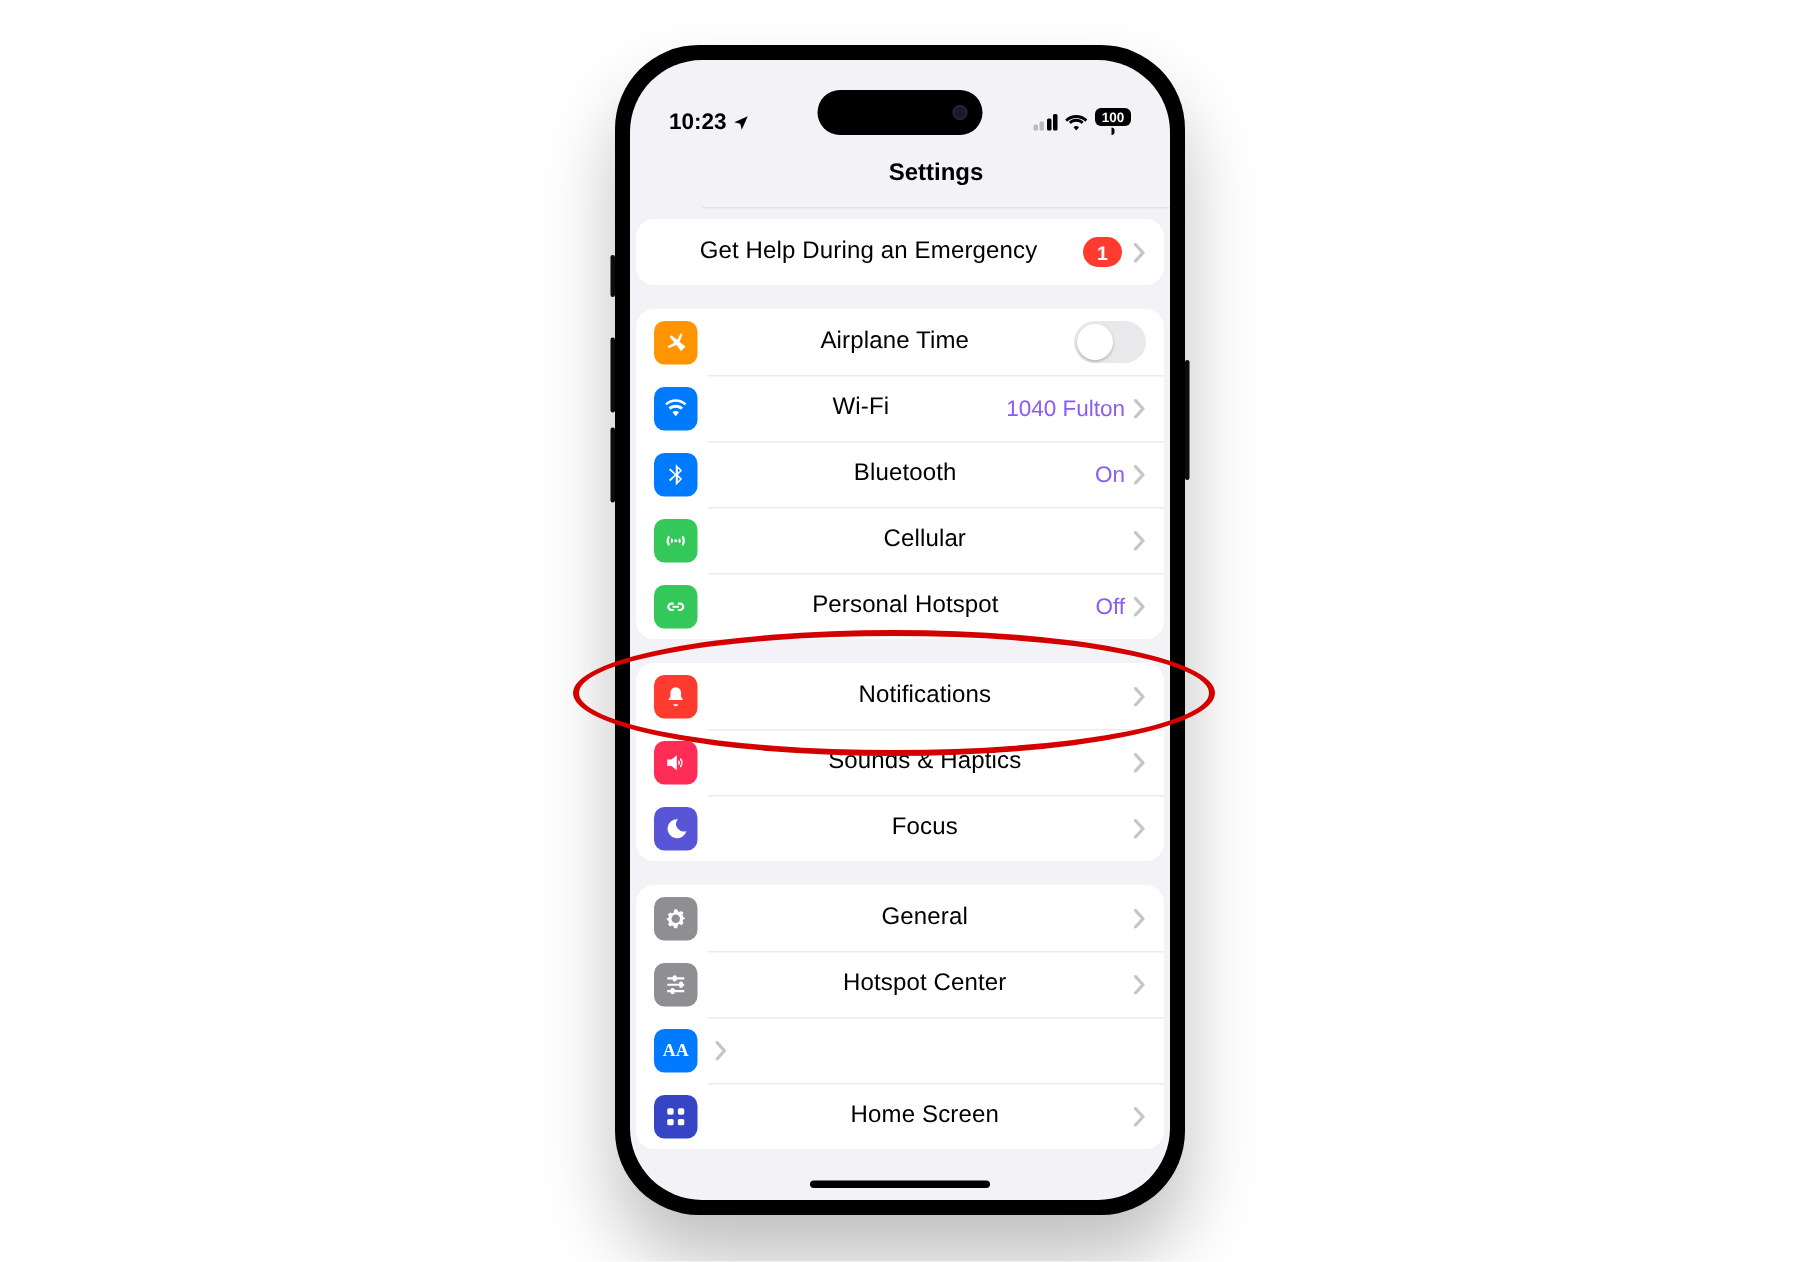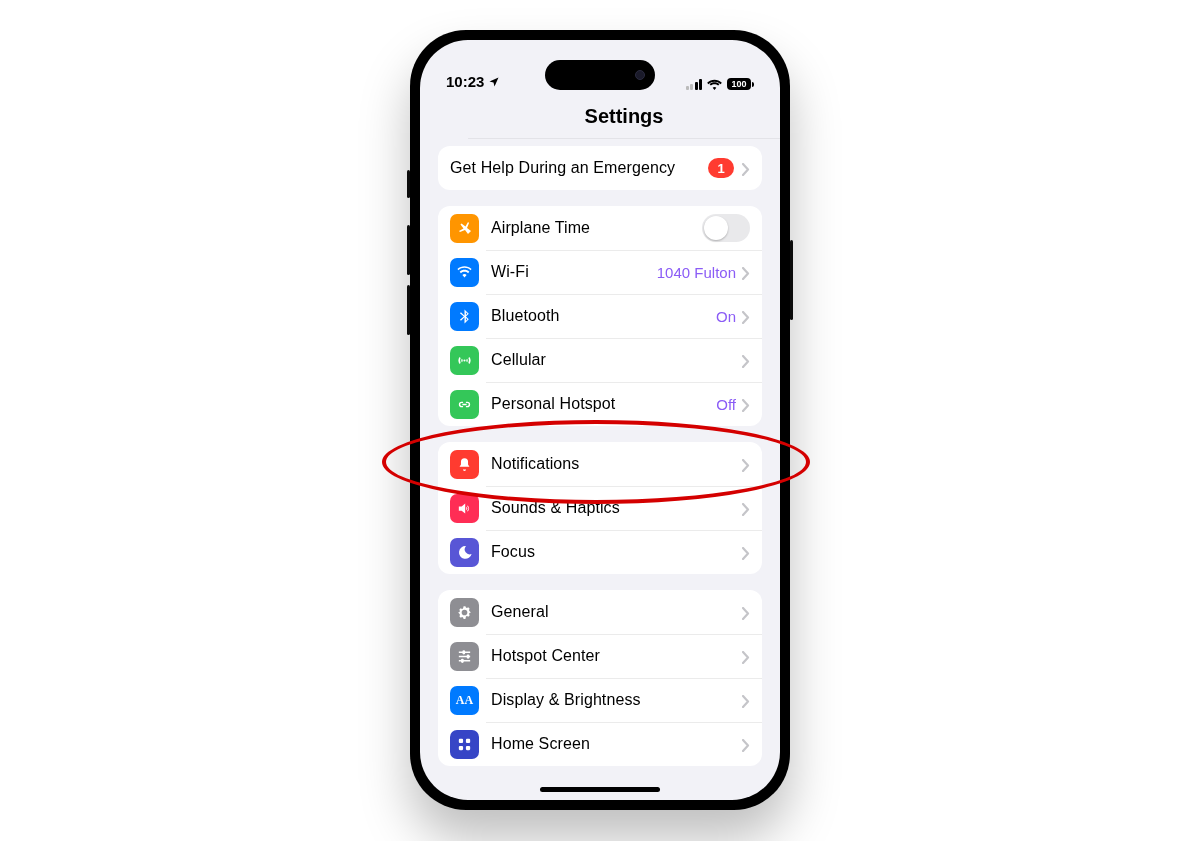--- a/index.html
+++ b/index.html
@@ -10,27 +10,27 @@
   .notch{position:absolute;top:20px;left:50%;transform:translateX(-50%);width:110px;height:30px;border-radius:18px;background:#000;z-index:5;display:flex;align-items:center;justify-content:flex-end;padding-right:10px;box-sizing:border-box;}
   .notch .cam{width:8px;height:8px;border-radius:50%;background:#1a1a2a;border:1px solid #2b2b40;}
   
   .statusbar{height:54px;display:flex;align-items:flex-end;justify-content:space-between;padding:0 26px 4px;box-sizing:border-box;position:relative;z-index:6;}
   .sb-left{display:flex;align-items:center;gap:4px;font-weight:600;font-size:15px;color:#000;}
   .sb-right{display:flex;align-items:center;gap:5px;}
   .bars{display:flex;align-items:flex-end;gap:1.5px;height:11px;}
   .bars span{display:block;width:3px;background:#000;border-radius:1px;}
   .bars span.dim{background:#bbb;}
   .wifi{width:15px;height:11px;}
-  .batt{display:flex;align-items:center;gap:1px;}
+  .batt{display:flex;align-items:center;gap:1px;flex-direction:column;}
   .batt-body{width:24px;height:12px;border-radius:4px;background:#000;color:#fff;font-size:9px;font-weight:700;display:flex;align-items:center;justify-content:center;}
   .batt-tip{width:2px;height:5px;background:#000;border-radius:0 2px 2px 0;}
   
-  .navtitle{height:44px;display:flex;align-items:center;justify-content:center;font-weight:600;font-size:20px;color:#000;border-bottom:1px solid rgba(0,0,0,.06);margin-left:48px;}
-  
-  .content{position:absolute;top:98px;left:0;right:0;bottom:0;overflow:hidden;padding:0 18px;box-sizing:border-box;}
+  .navtitle{height:44px;display:flex;align-items:center;justify-content:center;font-weight:600;font-size:16px;color:#000;border-bottom:1px solid rgba(0,0,0,.06);margin-left:48px;}
+  
+  .content{position:absolute;top:98px;left:0;right:0;bottom:0;overflow:hidden;padding:0 4px;box-sizing:border-box;text-align:center;}
   .group{background:#fff;border-radius:12px;margin-top:16px;overflow:hidden;}
   .group.first{margin-top:8px;}
   .row{display:flex;align-items:center;height:44px;padding:0 12px;position:relative;box-sizing:border-box;}
   .row + .row:before{content:"";position:absolute;left:48px;right:0;top:0;height:1px;background:rgba(0,0,0,.08);}
   .ic{width:29px;height:29px;border-radius:7px;margin-right:12px;display:flex;align-items:center;justify-content:center;flex-shrink:0;}
   .ic svg{width:17px;height:17px;fill:#fff;}
   .label{flex:1;font-size:16px;color:#000;letter-spacing:.1px;white-space:nowrap;overflow:hidden;text-overflow:ellipsis;}
   .detail{color:#8b5cf6;font-size:15px;margin-right:6px;}
   .chev{width:8px;height:13px;flex-shrink:0;}
   .chev svg{width:8px;height:13px;}
@@ -215,21 +215,20 @@
                   <path d="M4 7h5a2 2 0 104 0h7V5h-7a2 2 0 10-4 0H4v2zm0 6h11a2 2 0 104 0h1v-2h-1a2 2 0 10-4 0H4v2zm0 6h3a2 2 0 104 0h9v-2h-9a2 2 0 10-4 0H4v2z"></path>
                 </svg>
               </span>
             <span class="label">Hotspot Center</span>
             <span class="chev"><svg viewBox="0 0 8 13">
                   <path d="M1 1l5 5.5L1 12"></path>
                 </svg></span>
           </div>
           <div class="row">
             <span class="ic" style="background:#007aff;font:700 12px/1 -apple-system;color:#ffffff">AA</span>
-            <span class="label">Display &amp; Brightness</span>
             <span class="chev"><svg viewBox="0 0 8 13">
                   <path d="M1 1l5 5.5L1 12"></path>
                 </svg></span>
           </div>
           <div class="row">
             <span class="ic" style="background:#3645c6">
                 <svg viewBox="0 0 24 24">
                   <rect x="4" y="4" width="6" height="6" rx="1.5"></rect>
                   <rect x="14" y="4" width="6" height="6" rx="1.5"></rect>
                   <rect x="4" y="14" width="6" height="6" rx="1.5"></rect>

